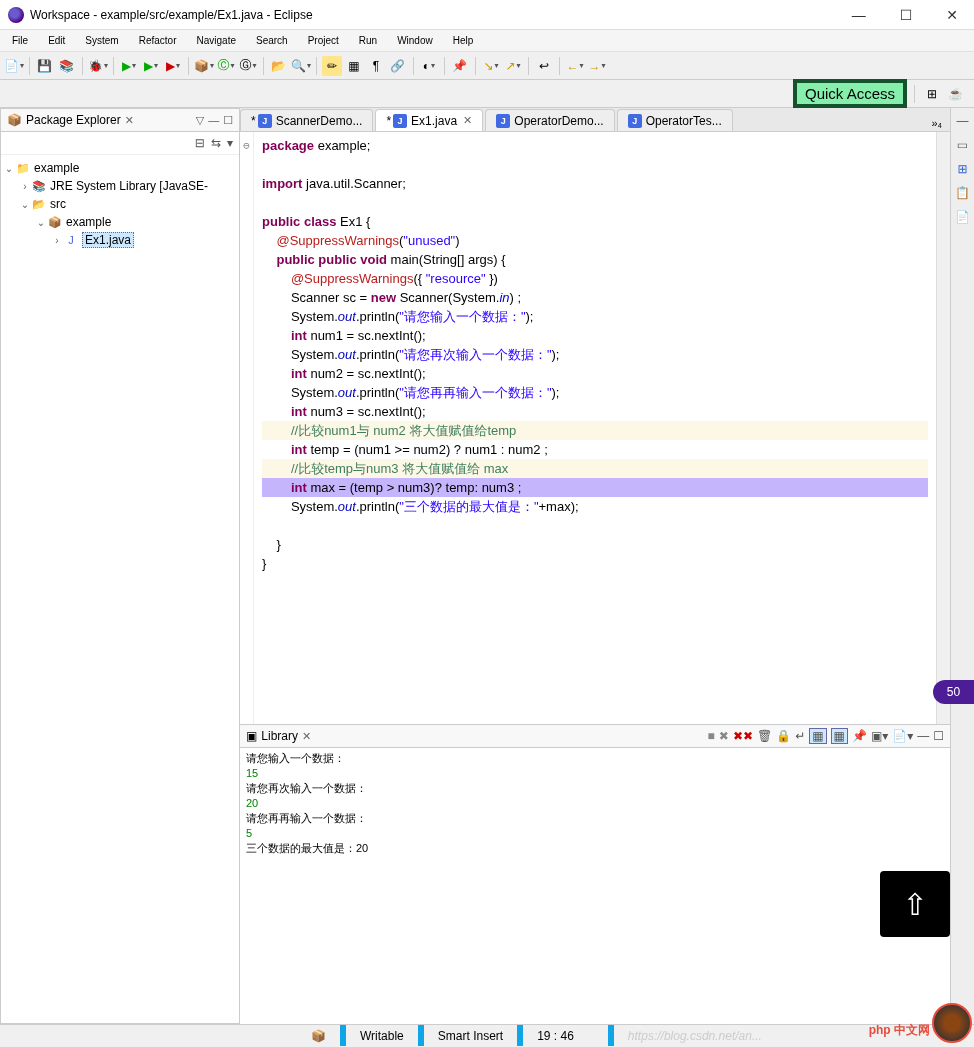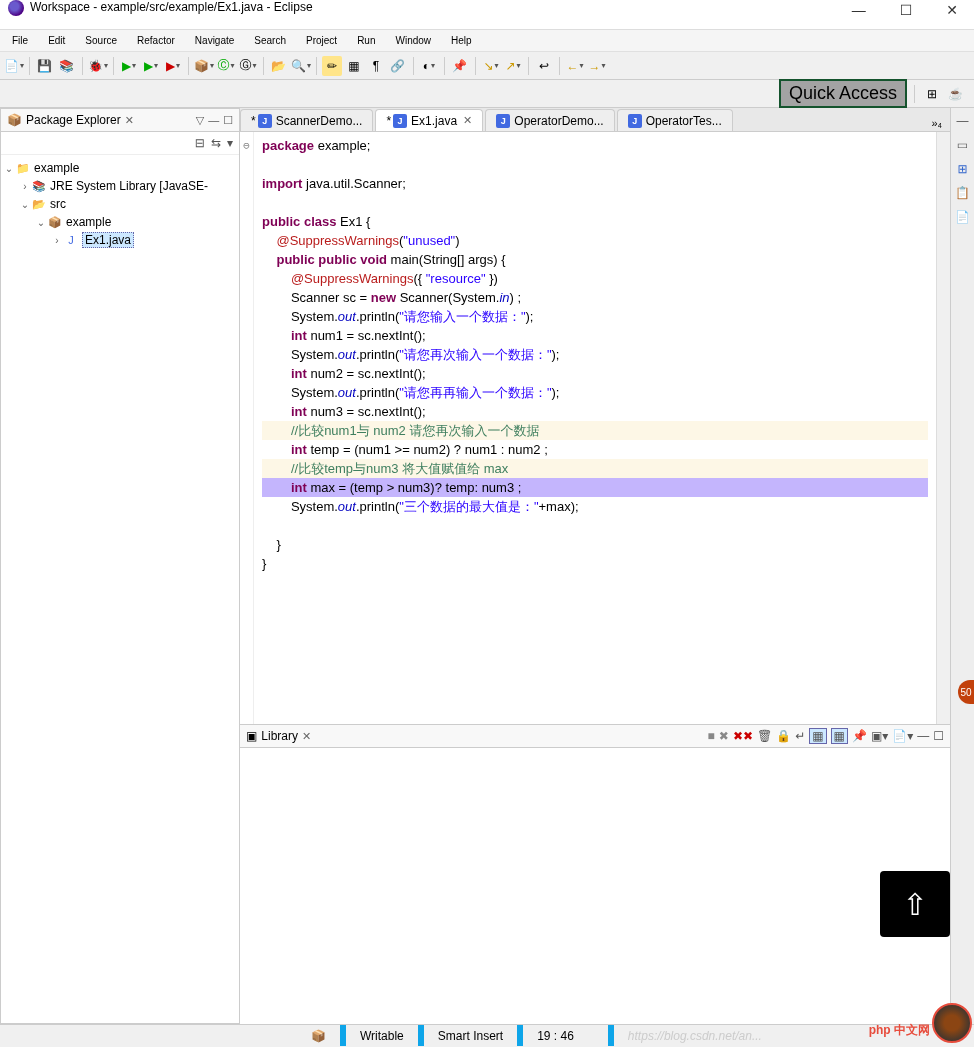--- a/index.html
+++ b/index.html
@@ -1,29 +1,29 @@
 <!DOCTYPE html>
 <html><head>
 <meta charset="utf-8">
 <style>
 * { box-sizing: border-box; margin: 0; padding: 0; font-family: "Segoe UI", Tahoma, sans-serif; }
 body { background: #f0f0f0; width: 974px; height: 1047px; overflow: hidden; font-size: 12px; }
-.titlebar { height: 30px; background: #fff; display: flex; align-items: flex-start; padding: 0 8px; border-bottom: 1px solid #ddd; }
+.titlebar { height: 30px; background: #fff; display: flex; align-items: center; padding: 0 8px; border-bottom: 1px solid #ddd; }
 .titlebar .icon { width: 16px; height: 16px; margin-right: 6px; background: radial-gradient(circle at 40% 40%, #6a5acd 30%, #4b0082 70%); border-radius: 50%; }
 .titlebar .title { flex: 1; font-size: 12px; color: #000; }
 .win-controls { display: flex; gap: 18px; font-size: 14px; color: #333; }
 .win-controls span { cursor: pointer; padding: 2px 8px; }
 .menubar { height: 22px; background: #f5f5f5; display: flex; align-items: center; padding: 0 4px; gap: 4px; border-bottom: 1px solid #e0e0e0; }
 .menubar span { padding: 2px 8px; font-size: 10px; cursor: pointer; }
 .toolbar { height: 28px; background: #f0f0f0; display: flex; align-items: center; padding: 2px 4px; gap: 2px; border-bottom: 1px solid #ccc; }
 .tb-btn { width: 20px; height: 20px; display: inline-flex; align-items: center; justify-content: center; font-size: 12px; cursor: pointer; border-radius: 2px; }
 .tb-btn.dd::after { content: "▾"; font-size: 8px; margin-left: 1px; color: #555; }
 .tb-sep { width: 1px; height: 18px; background: #ccc; margin: 0 3px; }
 .toolbar2 { height: 28px; background: #f0f0f0; display: flex; align-items: center; justify-content: flex-end; padding: 2px 8px; gap: 4px; border-bottom: 1px solid #ccc; }
-.quick-access { border: 2px solid #14532d; padding: 2px 8px; background: #a3a3a3; font-size: 18px; }
+.quick-access { border: 4px solid #14532d; padding: 2px 8px; background: #86efac; font-size: 15px; }
 .main { display: flex; height: 916px; }
 .sidebar { width: 240px; background: #fff; border: 1px solid #ccc; display: flex; flex-direction: column; }
 .sb-tab { display: flex; align-items: center; padding: 4px 6px; border-bottom: 1px solid #ccc; background: #f8f8f8; }
 .sb-tab .label { font-size: 12px; margin-left: 4px; }
 .sb-tab .x { margin-left: 4px; font-size: 11px; color: #666; }
 .sb-tab .spacer { flex: 1; }
 .sb-tab .mini { font-size: 11px; color: #555; margin-left: 4px; cursor: pointer; }
 .sb-toolbar { display: flex; justify-content: flex-end; padding: 4px 6px; gap: 6px; border-bottom: 1px solid #eee; }
 .sb-toolbar span { font-size: 12px; color: #555; cursor: pointer; }
 .tree { padding: 4px 2px; font-size: 12px; overflow: auto; flex: 1; }
@@ -61,42 +61,42 @@
 .console-tab .cbtn { margin-left: 4px; font-size: 12px; color: #555; cursor: pointer; }
 .console-hdr { padding: 2px 6px; font-size: 11px; color: #555; border-bottom: 1px solid #eee; }
 .console-body { flex: 1; font-family: "Microsoft YaHei", SimSun, monospace; font-size: 11px; padding: 3px 6px; line-height: 15px; white-space: pre; overflow: auto; }
 .console-body .in { color: #008000; }
 .statusbar { height: 22px; background: #f0f0f0; border-top: 1px solid #ccc; display: flex; align-items: center; font-size: 12px; }
 .statusbar .cell { padding: 0 14px; border-left: 6px solid #0ea5e9; height: 100%; display: flex; align-items: center; }
 .statusbar .cell:first-child { border-left: none; flex: 0 0 340px; }
 .statusbar .watermark { color: #ccc; margin-left: 20px; font-style: italic; }
 .right-strip { width: 24px; background: #eee; border-left: 1px solid #ccc; display: flex; flex-direction: column; align-items: center; padding-top: 6px; gap: 10px; }
 .right-strip span { font-size: 12px; color: #555; cursor: pointer; }
-.badge-50 { position: fixed; right: 0; top: 680px; width: 16px; height: 24px; background: #c2410c; color: #fff; font-size: 10px; display: flex; align-items: center; justify-content: center; border-radius: 12px 0 0 12px; }
+.badge-50 { position: fixed; right: 0; top: 680px; width: 41px; height: 24px; background: #4c1d95; color: #fff; font-size: 12px; display: flex; align-items: center; justify-content: center; border-radius: 12px 0 0 12px; }
 .upload-badge { position: fixed; right: 24px; bottom: 110px; width: 70px; height: 66px; background: #000; color: #fff; display: flex; align-items: center; justify-content: center; font-size: 30px; border-radius: 4px; }
 .avatar-badge { position: fixed; right: 2px; bottom: 4px; width: 40px; height: 40px; border-radius: 50%; background: radial-gradient(circle, #8b4513 30%, #333 80%); border: 2px solid #e74c3c; }
 .php-badge { position: fixed; right: 44px; bottom: 8px; font-size: 12px; color: #e74c3c; font-weight: bold; }
 </style>
 </head>
 <body>
 
 <div class="titlebar">
   <span class="icon"></span>
   <span class="title">Workspace - example/src/example/Ex1.java - Eclipse</span>
   <div class="win-controls">
     <span>—</span>
     <span>☐</span>
     <span>✕</span>
   </div>
 </div>
 
 <div class="menubar" id="menubar">
     <span>File</span>
     <span>Edit</span>
-    <span>Source</span>
+    <span>System</span>
     <span>Refactor</span>
     <span>Navigate</span>
     <span>Search</span>
     <span>Project</span>
     <span>Run</span>
     <span>Window</span>
     <span>Help</span>
   </div>
 
 <div class="toolbar">
@@ -243,21 +243,21 @@
 <span>    <span class="ann">@SuppressWarnings</span>(<span class="str">"unused"</span>)</span>
 <span>    <span class="kw">public</span> <span class="kw">public</span> <span class="kw">void</span> main(String[] args) {</span>
 <span>        <span class="ann">@SuppressWarnings</span>({ <span class="str">"resource"</span> })</span>
 <span>        Scanner sc = <span class="kw">new</span> Scanner(System.<span class="fld">in</span>) ;</span>
 <span>        System.<span class="fld">out</span>.println(<span class="str">"请您输入一个数据："</span>);</span>
 <span>        <span class="kw">int</span> num1 = sc.nextInt();</span>
 <span>        System.<span class="fld">out</span>.println(<span class="str">"请您再次输入一个数据："</span>);</span>
 <span>        <span class="kw">int</span> num2 = sc.nextInt();</span>
 <span>        System.<span class="fld">out</span>.println(<span class="str">"请您再再输入一个数据："</span>);</span>
 <span>        <span class="kw">int</span> num3 = sc.nextInt();</span>
-<span class="warn-line">        <span class="com">//比较num1与 num2 请您再次输入一个数据</span></span>
+<span class="warn-line">        <span class="com">//比较num1与 num2 将大值赋值给temp</span></span>
 <span>        <span class="kw">int</span> temp = (num1 &gt;= num2) ? num1 : num2 ;</span>
 <span class="warn-line">        <span class="com">//比较temp与num3 将大值赋值给 max</span></span>
 <span class="hl-line">        <span class="kw">int</span> max = (temp &gt; num3)? temp: num3 ;</span>
 <span>        System.<span class="fld">out</span>.println(<span class="str">"三个数据的最大值是："</span>+max);</span>
 <span></span>
 <span>    }</span>
 <span>}</span>
 <span></span>
 </div>
       <div class="ov-ruler"></div>
@@ -276,20 +276,28 @@
         <span class="cbtn">🔒</span>
         <span class="cbtn">↵</span>
         <span class="cbtn" style="background:#cce8ff;border:1px solid #66a;padding:0 2px">▦</span>
         <span class="cbtn" style="background:#cce8ff;border:1px solid #66a;padding:0 2px">▦</span>
         <span class="cbtn">📌</span>
         <span class="cbtn">▣▾</span>
         <span class="cbtn">📄▾</span>
         <span class="cbtn">—</span>
         <span class="cbtn">☐</span>
       </div>
+      <div class="console-body" id="console-body"><span class="">请您输入一个数据：</span>
+<span class="in">15</span>
+<span class="">请您再次输入一个数据：</span>
+<span class="in">20</span>
+<span class="">请您再再输入一个数据：</span>
+<span class="in">5</span>
+<span class="">三个数据的最大值是：20</span>
+</div>
     </div>
   </div>
 
   <div class="right-strip">
     <span>—</span>
     <span>▭</span>
     <span style="color:#36c">⊞</span>
     <span>📋</span>
     <span>📄</span>
   </div>

